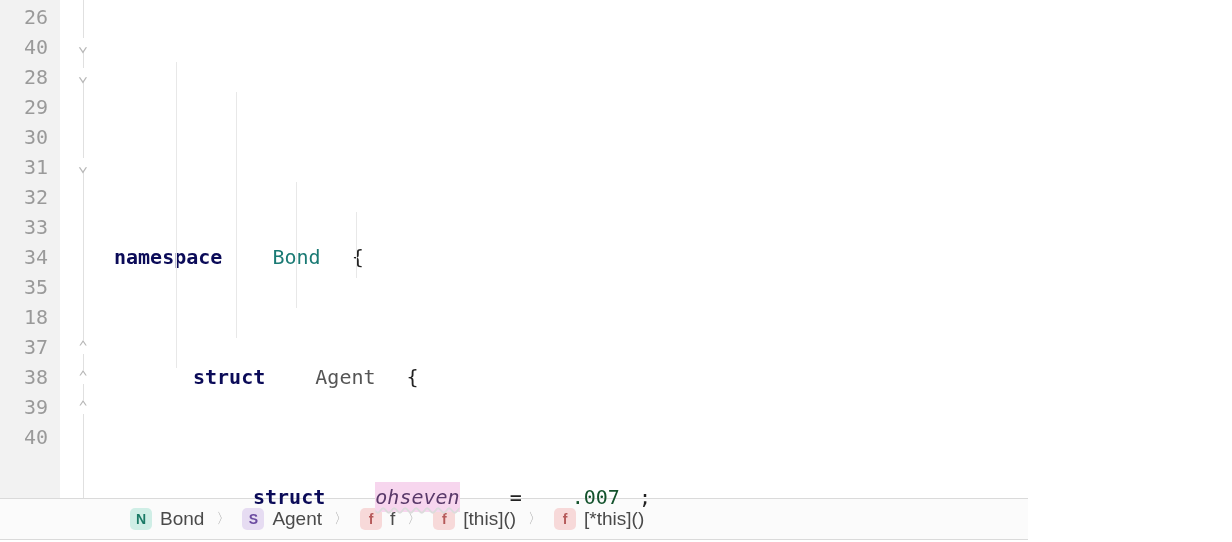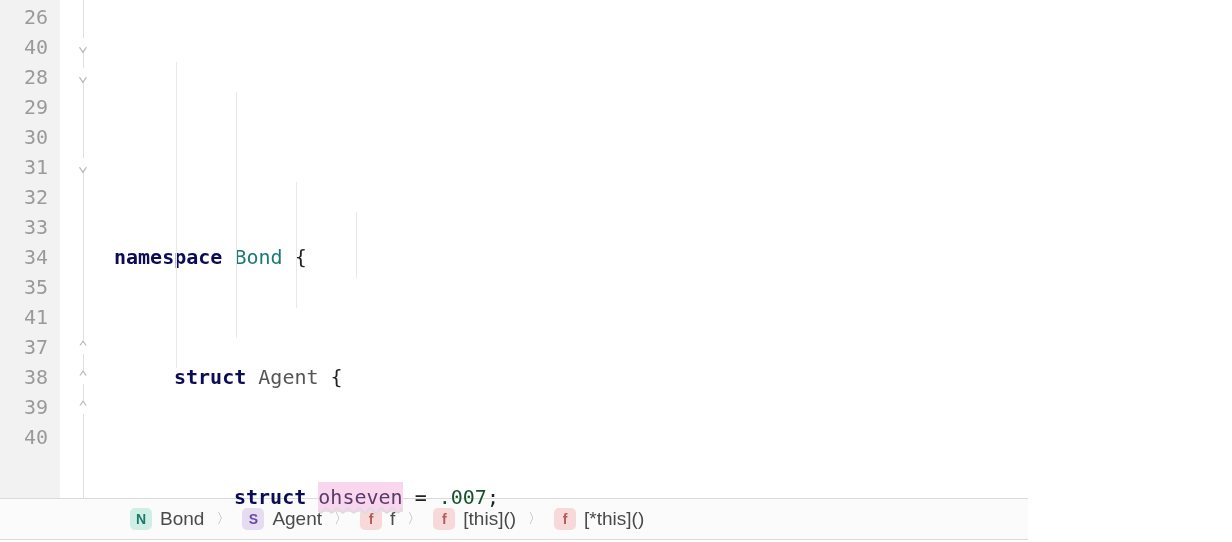--- a/index.html
+++ b/index.html
@@ -67,36 +67,37 @@
     position: relative;
     padding-top: 2px;
     line-height: 30px;
     white-space: pre;
   }
   .row {
     height: 30px;
     display: flex;
     align-items: flex-end;
     padding-left: 6px;
+    gap: 19px;
   }
   .guides {
     position: absolute;
     pointer-events: none;
     top: 0; left: 0; right: 0; bottom: 0;
   }
   .guide {
     position: absolute;
     width: 0;
     border-left: 1px solid #e8e8e8;
   }
   .kw { font-weight: bold; color: #0b0b58; }
   .nm { color: #1a7a74; }
   .ty { color: #555555; }
   .ident { color: #5a3a6a; }
-  .ident.u { text-decoration: underline wavy #dcdcdc; text-underline-offset: 3px; }
+  .ident.u { text-decoration: underline wavy #dcdcdc; text-underline-offset: 3px; font-style: italic; }
   .num { color: #14532d; }
   .ident-def { background: #f7d6ee; }
   .txt { color: #222; }
   .ind { display:inline-block; }
   .w1 { width: 60px; }
   .w2 { width: 120px; }
 
   .breadcrumb {
     height: 42px;
     border-top: 1px solid #dadada;
@@ -138,21 +139,21 @@
       <div class="ln">26</div>
       <div class="ln">40</div>
       <div class="ln">28</div>
       <div class="ln">29</div>
       <div class="ln">30</div>
       <div class="ln">31</div>
       <div class="ln">32</div>
       <div class="ln">33</div>
       <div class="ln">34</div>
       <div class="ln">35</div>
-      <div class="ln">41</div>
+      <div class="ln">18</div>
       <div class="ln">37</div>
       <div class="ln">38</div>
       <div class="ln">39</div>
       <div class="ln">40</div>
     </div>
 
     <div class="fold-col">
       <div class="fold-line"></div>
       <div class="fold-mark down" style="top:38px"></div>
       <div class="fold-mark down" style="top:68px"></div>

